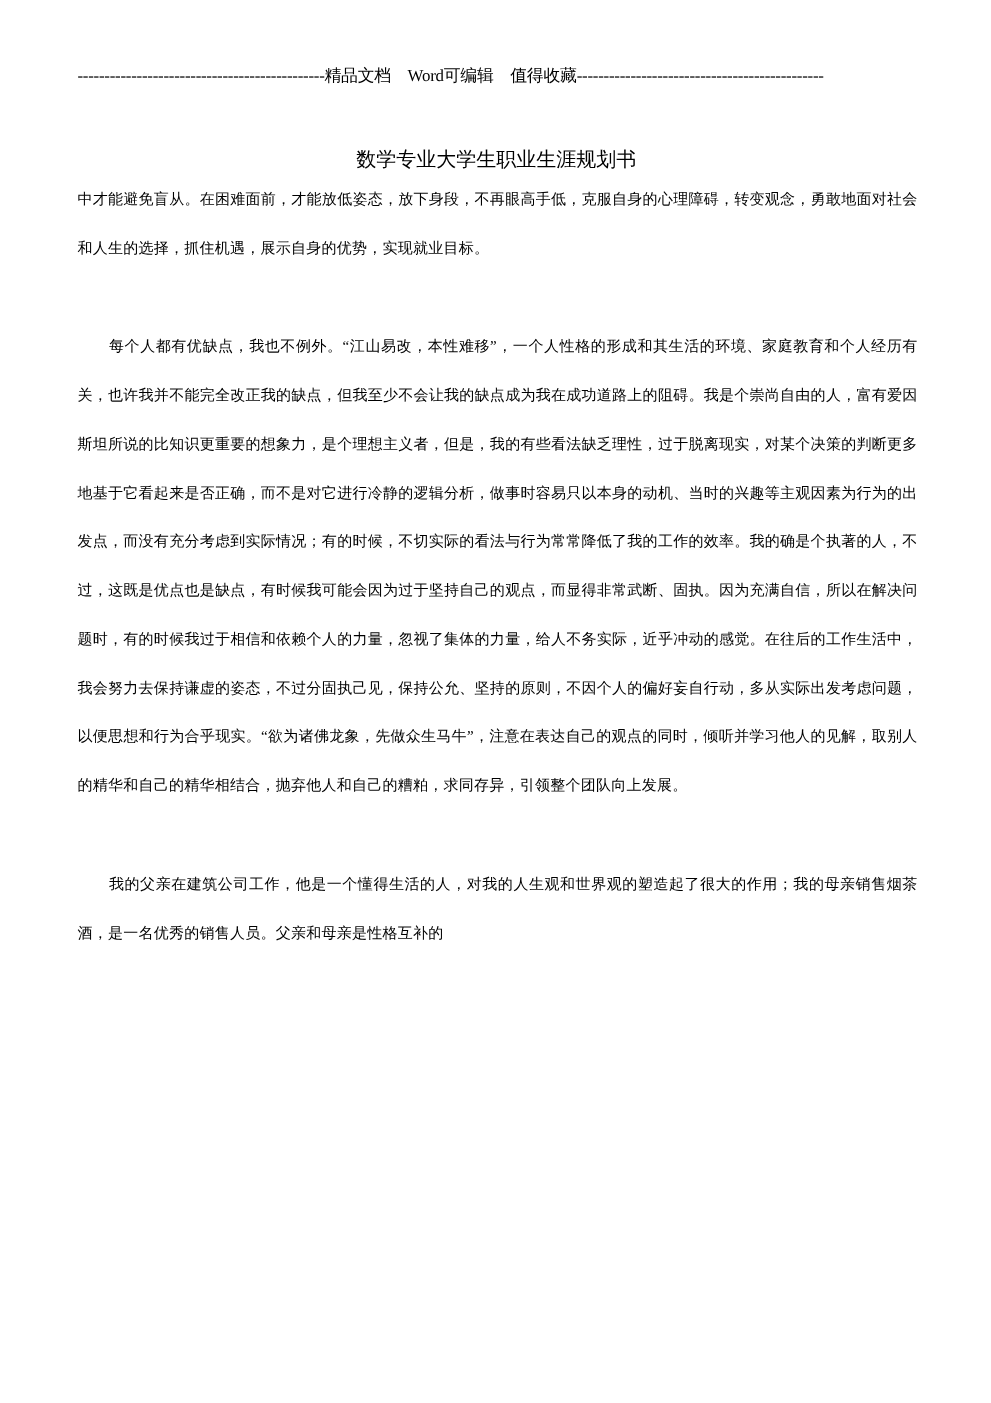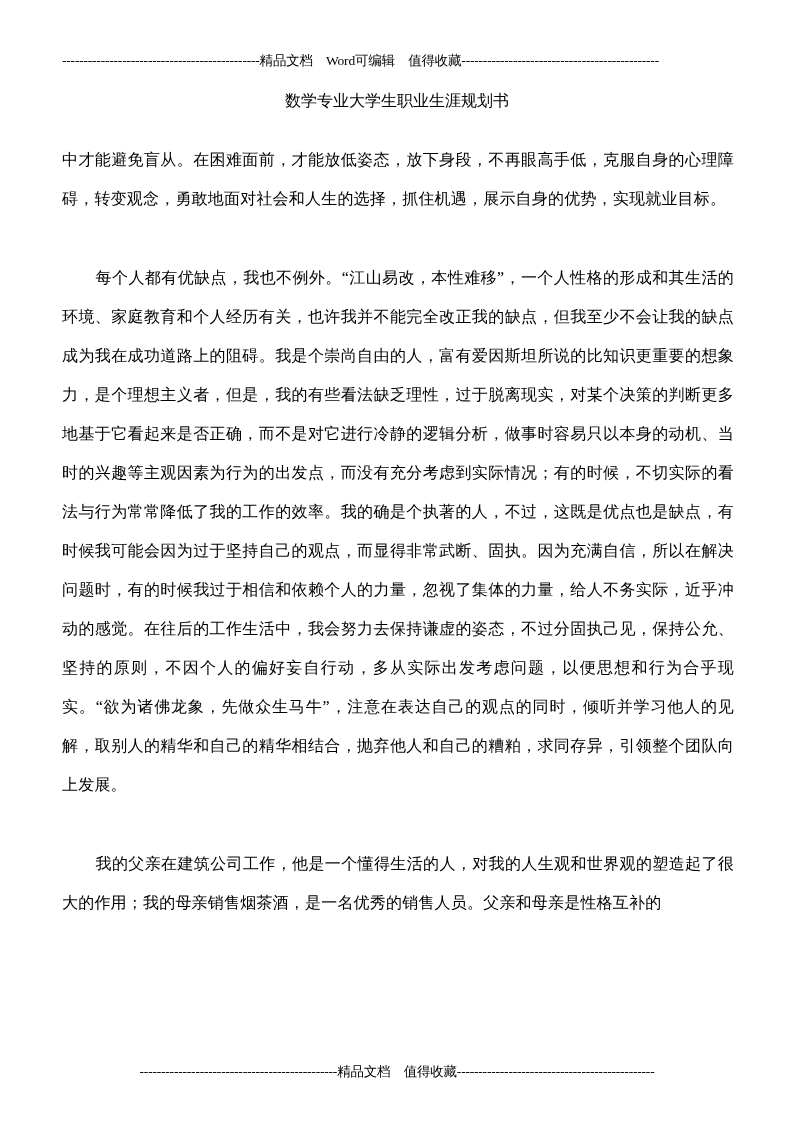--- a/index.html
+++ b/index.html
@@ -41,35 +41,35 @@
     width: 670px;
     text-align: center;
     font-size: 13.5px;
     line-height: 18px;
     white-space: nowrap;
     letter-spacing: -0.2px;
   }
   .doc-title {
     position: absolute;
     left: 62px;
-    top: 88px;
+    top: 116px;
     width: 670px;
     text-align: center;
     font-size: 16px;
     font-weight: normal;
     line-height: 26px;
   }
   .body-area {
     position: absolute;
     left: 62px;
     top: 140px;
     width: 672px;
   }
   .para {
-    font-size: 16px;
+    font-size: 12px;
     line-height: 39px;
     text-align: justify;
     text-justify: inter-ideograph;
     margin: 0;
     letter-spacing: 0.2px;
   }
   .para.indent {
     text-indent: 2.1em;
   }
   .gap-md { height: 40px; }
@@ -88,15 +88,14 @@
 
     <div class="gap-md"></div>
 
     <p class="para indent">每个人都有优缺点，我也不例外。“江山易改，本性难移”，一个人性格的形成和其生活的环境、家庭教育和个人经历有关，也许我并不能完全改正我的缺点，但我至少不会让我的缺点成为我在成功道路上的阻碍。我是个崇尚自由的人，富有爱因斯坦所说的比知识更重要的想象力，是个理想主义者，但是，我的有些看法缺乏理性，过于脱离现实，对某个决策的判断更多地基于它看起来是否正确，而不是对它进行冷静的逻辑分析，做事时容易只以本身的动机、当时的兴趣等主观因素为行为的出发点，而没有充分考虑到实际情况；有的时候，不切实际的看法与行为常常降低了我的工作的效率。我的确是个执著的人，不过，这既是优点也是缺点，有时候我可能会因为过于坚持自己的观点，而显得非常武断、固执。因为充满自信，所以在解决问题时，有的时候我过于相信和依赖个人的力量，忽视了集体的力量，给人不务实际，近乎冲动的感觉。在往后的工作生活中，我会努力去保持谦虚的姿态，不过分固执己见，保持公允、坚持的原则，不因个人的偏好妄自行动，多从实际出发考虑问题，以便思想和行为合乎现实。“欲为诸佛龙象，先做众生马牛”，注意在表达自己的观点的同时，倾听并学习他人的见解，取别人的精华和自己的精华相结合，抛弃他人和自己的糟粕，求同存异，引领整个团队向上发展。</p>
 
     <div class="gap-md"></div>
 
     <p class="para indent">我的父亲在建筑公司工作，他是一个懂得生活的人，对我的人生观和世界观的塑造起了很大的作用；我的母亲销售烟茶酒，是一名优秀的销售人员。父亲和母亲是性格互补的</p>
   </div>
 
-  <div class="footer-line">----------------------------------------------精品文档　值得收藏----------------------------------------------</div>
 
 </div>
 
 </body></html>

